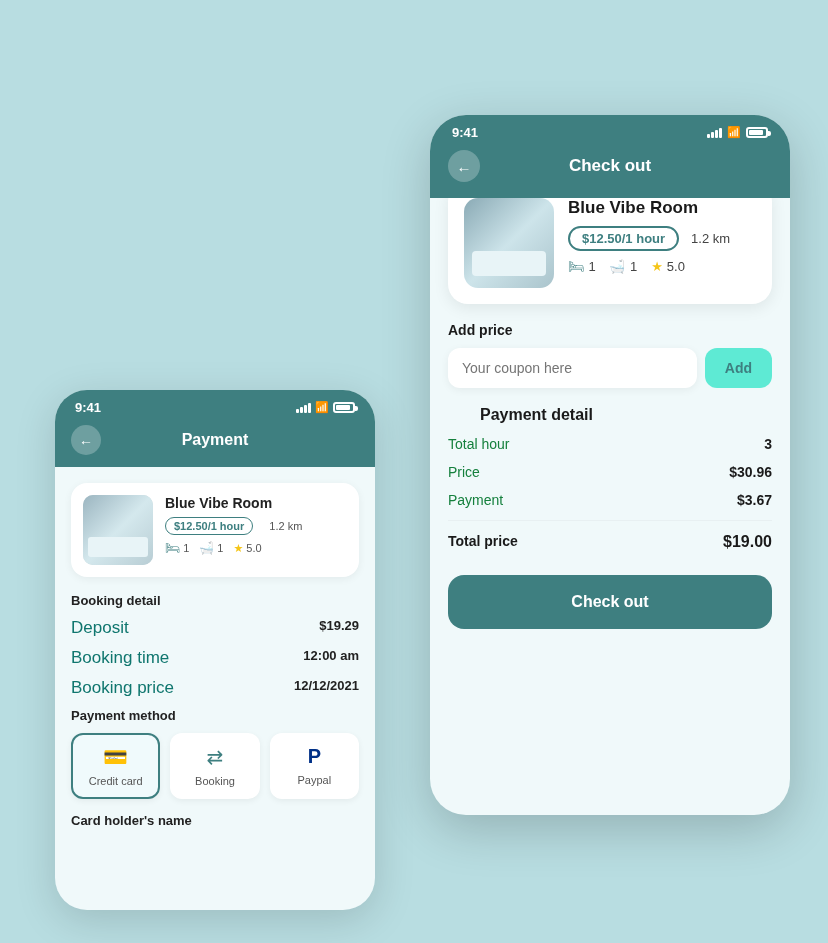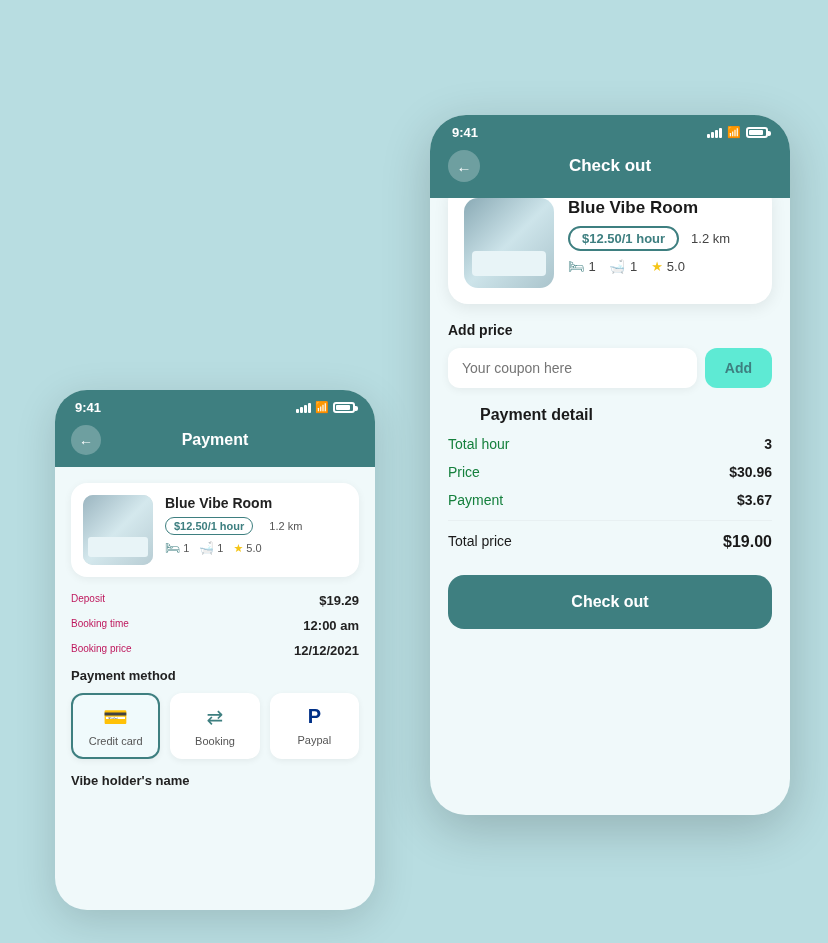--- a/index.html
+++ b/index.html
@@ -150,22 +150,22 @@
       font-weight: 700;
       color: #222;
       margin-bottom: 10px;
     }
     .detail-row {
       display: flex;
       justify-content: space-between;
       margin-bottom: 10px;
     }
     .detail-label {
-      font-size: 10px;
-      color: #be185d;
+      font-size: 17px;
+      color: #0f766e;
     }
     .detail-value {
       font-size: 13px;
       font-weight: 600;
       color: #222;
     }
 
     
     .payment-methods {
       display: flex;
@@ -391,21 +391,21 @@
       font-weight: 600;
       color: #1a1a1a;
     }
     .pd-divider {
       height: 1px;
       background: #e8f0f2;
       margin: 6px 0 12px;
     }
     .pd-total-label {
       font-size: 14px;
-      font-weight: 400;
+      font-weight: 700;
       color: #1a1a1a;
     }
     .pd-total-value {
       font-size: 16px;
       font-weight: 800;
       color: #1a1a1a;
     }
 
     
     .checkout-btn {
@@ -512,20 +512,21 @@
             <span>1</span>
           </div>
           <div class="amenity">
             <span class="star-icon">★</span>
             <span>5.0</span>
           </div>
         </div>
       </div>
     </div>
 
+    <div class="section-title">Booking detail</div>
     <div class="detail-row">
       <span class="detail-label">Deposit</span>
       <span class="detail-value">$19.29</span>
     </div>
     <div class="detail-row">
       <span class="detail-label">Booking time</span>
       <span class="detail-value">12:00 am</span>
     </div>
     <div class="detail-row">
       <span class="detail-label">Booking price</span>
@@ -541,21 +542,21 @@
       <div class="pm-card">
         <span class="pm-icon">⇄</span>
         <span>Booking</span>
       </div>
       <div class="pm-card">
         <span class="pm-icon" style="font-weight:700;color:#003087;">P</span>
         <span>Paypal</span>
       </div>
     </div>
 
-    <div class="section-title">Vibe holder's name</div>
+    <div class="section-title">Card holder's name</div>
   </div>
 </div>
 
 <div class="phone-front">
   <div class="status-bar">
     <span>9:41</span>
     <div class="status-icons">
       <div class="signal-bars">
         <div class="bar bar1"></div>
         <div class="bar bar2"></div>

